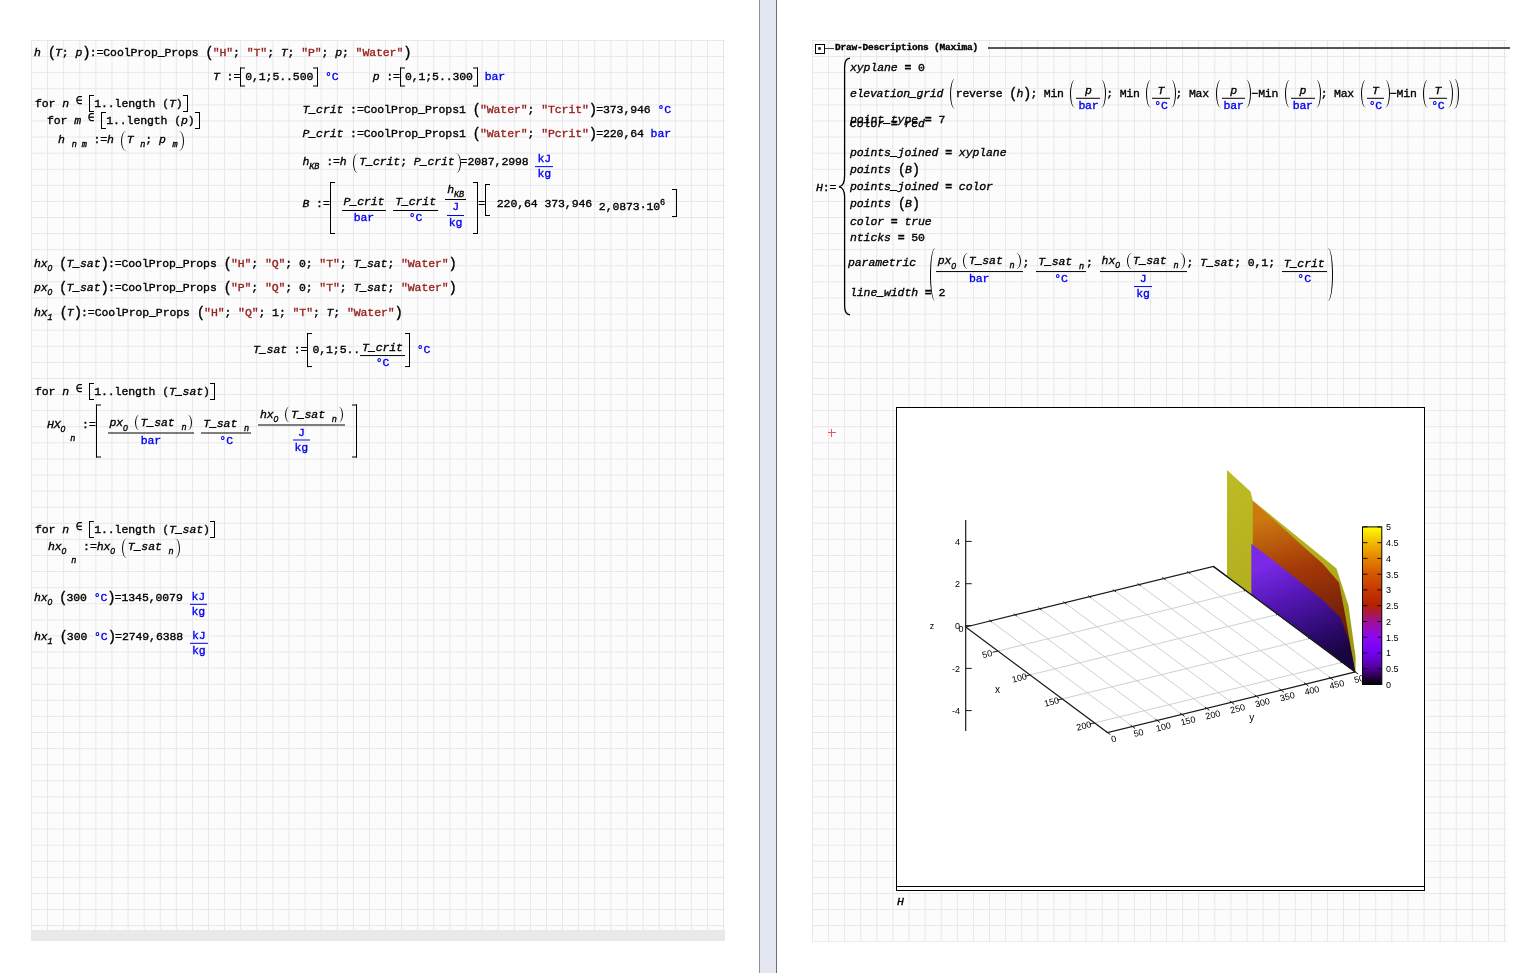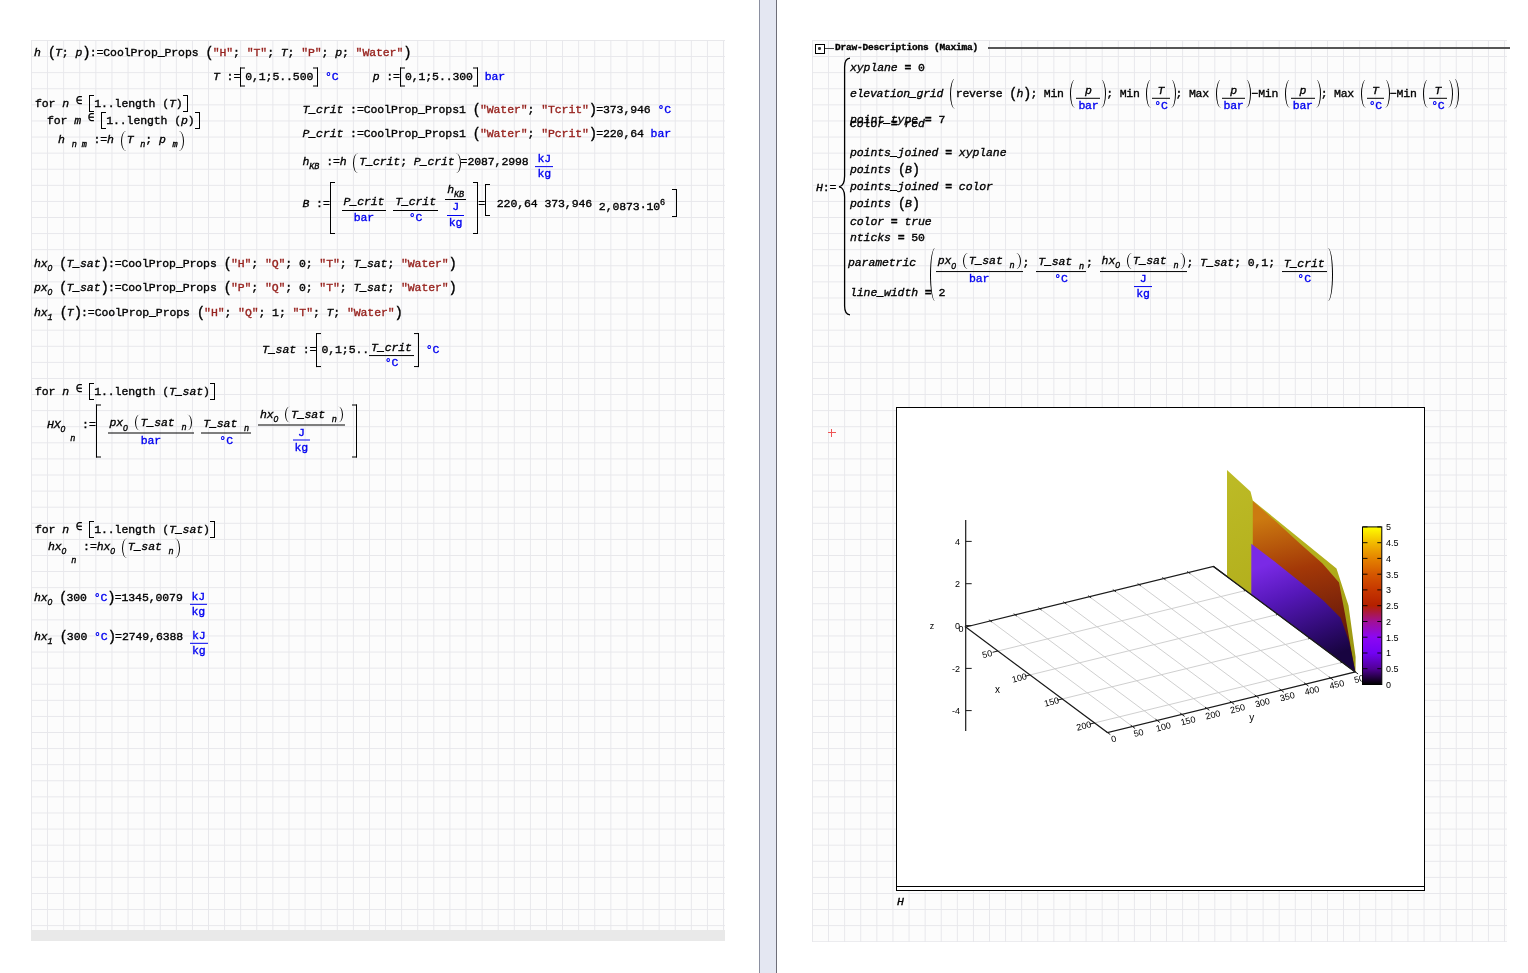--- a/index.html
+++ b/index.html
@@ -40,21 +40,21 @@
 <div class="f" style="left:35px;top:102.8px">for <i>n</i> <span class="el">∈</span> <span class="sb sbl" style="height:15px;vertical-align:-5.5px"></span>1..length (<i>T</i>)<span class="sb sbr" style="height:15px;vertical-align:-5.5px"></span></div>
 <div class="f" style="left:47px;top:120.2px">for <i>m</i> <span class="el">∈</span> <span class="sb sbl" style="height:15px;vertical-align:-5.5px"></span>1..length (<i>p</i>)<span class="sb sbr" style="height:15px;vertical-align:-5.5px"></span></div>
 <div class="f" style="left:58px;top:140.8px"><i>h</i> <sub><i>n m</i></sub> :=<i>h</i> <span class="pl" style="height:20px;vertical-align:-8px"></span><i>T</i> <sub><i>n</i></sub>; <i>p</i> <sub><i>m</i></sub><span class="pr" style="height:20px;vertical-align:-8px"></span></div>
 <div class="f" style="left:302.5px;top:109.7px"><i>T_crit</i> :=CoolProp_Props1 <span class="bp">(</span><span class="rd">"Water"</span>; <span class="rd">"Tcrit"</span><span class="bp">)</span>=373,946 <span class="bl">°C</span></div>
 <div class="f" style="left:302.5px;top:133.7px"><i>P_crit</i> :=CoolProp_Props1 <span class="bp">(</span><span class="rd">"Water"</span>; <span class="rd">"Pcrit"</span><span class="bp">)</span>=220,64 <span class="bl">bar</span></div>
 <div class="f" style="left:302.5px;top:167px"><i>h</i><sub><i>KB</i></sub> :=<i>h</i> <span class="pl" style="height:20px;vertical-align:-8px"></span><i>T_crit</i>; <i>P_crit</i><span class="pr" style="height:20px;vertical-align:-8px"></span>=2087,2998 <span class="fr blu" style="vertical-align:-12.5px"><span class="bl">kJ</span><span class="dn bl">kg</span></span></div>
 <div class="f" style="left:302.5px;top:208px"><i>B</i> :=<span class="sb sbl" style="height:50px;vertical-align:-27.5px"></span> <span class="fr" style="vertical-align:-14px"><span><i>P_crit</i></span><span class="dn bl">bar</span></span> <span class="fr" style="vertical-align:-14px"><span><i>T_crit</i></span><span class="dn bl">°C</span></span> <span class="fr" style="vertical-align:-8px"><span><i>h</i><sub><i>KB</i></sub></span><span class="dn"><span class="fr blu" style="vertical-align:-11px"><span class="bl">J</span><span class="dn bl">kg</span></span></span></span> <span class="sb sbr" style="height:50px;vertical-align:-27.5px"></span>=<span class="sb sbl" style="height:30px;vertical-align:-9.5px"></span> 220,64 373,946 <span style="position:relative;top:3px">2,0873·10<sup>6</sup></span> <span class="sb sbr" style="height:26px"></span></div>
 <div class="f" style="left:34px;top:264px"><i>hx</i><sub class="s0"><i>0</i></sub> <span class="bp">(</span><i>T_sat</i><span class="bp">)</span>:=CoolProp_Props <span class="bp">(</span><span class="rd">"H"</span>; <span class="rd">"Q"</span>; 0; <span class="rd">"T"</span>; <i>T_sat</i>; <span class="rd">"Water"</span><span class="bp">)</span></div>
 <div class="f" style="left:34px;top:288px"><i>px</i><sub class="s0"><i>0</i></sub> <span class="bp">(</span><i>T_sat</i><span class="bp">)</span>:=CoolProp_Props <span class="bp">(</span><span class="rd">"P"</span>; <span class="rd">"Q"</span>; 0; <span class="rd">"T"</span>; <i>T_sat</i>; <span class="rd">"Water"</span><span class="bp">)</span></div>
 <div class="f" style="left:34px;top:312.5px"><i>hx</i><sub><i>1</i></sub> <span class="bp">(</span><i>T</i><span class="bp">)</span>:=CoolProp_Props <span class="bp">(</span><span class="rd">"H"</span>; <span class="rd">"Q"</span>; 1; <span class="rd">"T"</span>; <i>T</i>; <span class="rd">"Water"</span><span class="bp">)</span></div>
-<div class="f" style="left:262px;top:351.5px"><i>T_sat</i> :=<span class="sb sbl" style="height:32px;vertical-align:-13.7px"></span>0,1;5..<span class="fr" style="vertical-align:-13.2px"><span><i>T_crit</i></span><span class="dn bl">°C</span></span><span class="sb sbr" style="height:32px;vertical-align:-13.7px"></span> <span class="bl">°C</span></div>
+<div class="f" style="left:253px;top:351.5px"><i>T_sat</i> :=<span class="sb sbl" style="height:32px;vertical-align:-13.7px"></span>0,1;5..<span class="fr" style="vertical-align:-13.2px"><span><i>T_crit</i></span><span class="dn bl">°C</span></span><span class="sb sbr" style="height:32px;vertical-align:-13.7px"></span> <span class="bl">°C</span></div>
 <div class="f" style="left:35px;top:391px">for <i>n</i> <span class="el">∈</span> <span class="sb sbl" style="height:15px;vertical-align:-5.5px"></span>1..length (<i>T_sat</i>)<span class="sb sbr" style="height:15px;vertical-align:-5.5px"></span></div>
 <div class="f" style="left:47px;top:431px"><i>HX</i><sub class="s0"><i>0</i></sub><sub style="vertical-align:-13px">&nbsp;<i>n</i></sub> :=<span class="sb sbl" style="height:51px;vertical-align:-30px"></span> <span class="fr" style="vertical-align:-16px"><span><i>px</i><sub class="s0"><i>0</i></sub> <span class="pl" style="height:16px"></span><i>T_sat</i> <sub><i>n</i></sub><span class="pr" style="height:16px"></span></span><span class="dn bl">bar</span></span> <span class="fr" style="vertical-align:-16px"><span><i>T_sat</i> <sub><i>n</i></sub></span><span class="dn bl">°C</span></span> <span class="fr" style="vertical-align:-12px"><span><i>hx</i><sub class="s0"><i>0</i></sub> <span class="pl" style="height:16px"></span><i>T_sat</i> <sub><i>n</i></sub><span class="pr" style="height:16px"></span></span><span class="dn"><span class="fr blu" style="vertical-align:-11px"><span class="bl">J</span><span class="dn bl">kg</span></span></span></span> <span class="sb sbr" style="height:51px;vertical-align:-30px"></span></div>
 <div class="f" style="left:35px;top:529px">for <i>n</i> <span class="el">∈</span> <span class="sb sbl" style="height:15px;vertical-align:-5.5px"></span>1..length (<i>T_sat</i>)<span class="sb sbr" style="height:15px;vertical-align:-5.5px"></span></div>
 <div class="f" style="left:48px;top:552px"><i>hx</i><sub class="s0"><i>0</i></sub><sub style="vertical-align:-13px">&nbsp;<i>n</i></sub> :=<i>hx</i><sub class="s0"><i>0</i></sub> <span class="pl" style="height:20px;vertical-align:-8px"></span><i>T_sat</i> <sub><i>n</i></sub><span class="pr" style="height:20px;vertical-align:-8px"></span></div>
 <div class="f" style="left:34px;top:604px"><i>hx</i><sub class="s0"><i>0</i></sub> <span class="bp">(</span>300 <span class="bl">°C</span><span class="bp">)</span>=1345,0079 <span class="fr blu" style="vertical-align:-14px"><span class="bl">kJ</span><span class="dn bl">kg</span></span></div>
 <div class="f" style="left:34px;top:643px"><i>hx</i><sub><i>1</i></sub> <span class="bp">(</span>300 <span class="bl">°C</span><span class="bp">)</span>=2749,6388 <span class="fr blu" style="vertical-align:-14px"><span class="bl">kJ</span><span class="dn bl">kg</span></span></div>
 <div style="position:absolute;left:815px;top:44px;width:8px;height:8px;border:1.2px solid #000;background:#fff"></div>
 <div style="position:absolute;left:818.2px;top:47.2px;width:2.6px;height:2.6px;background:#333;border-radius:50%"></div>
 <div style="position:absolute;left:825px;top:47.5px;width:9px;height:1.2px;background:#444"></div>
 <div class="f" style="left:835px;top:48px;font-size:9.5px;font-weight:bold;letter-spacing:-0.2px">Draw-Descriptions (Maxima)</div>

